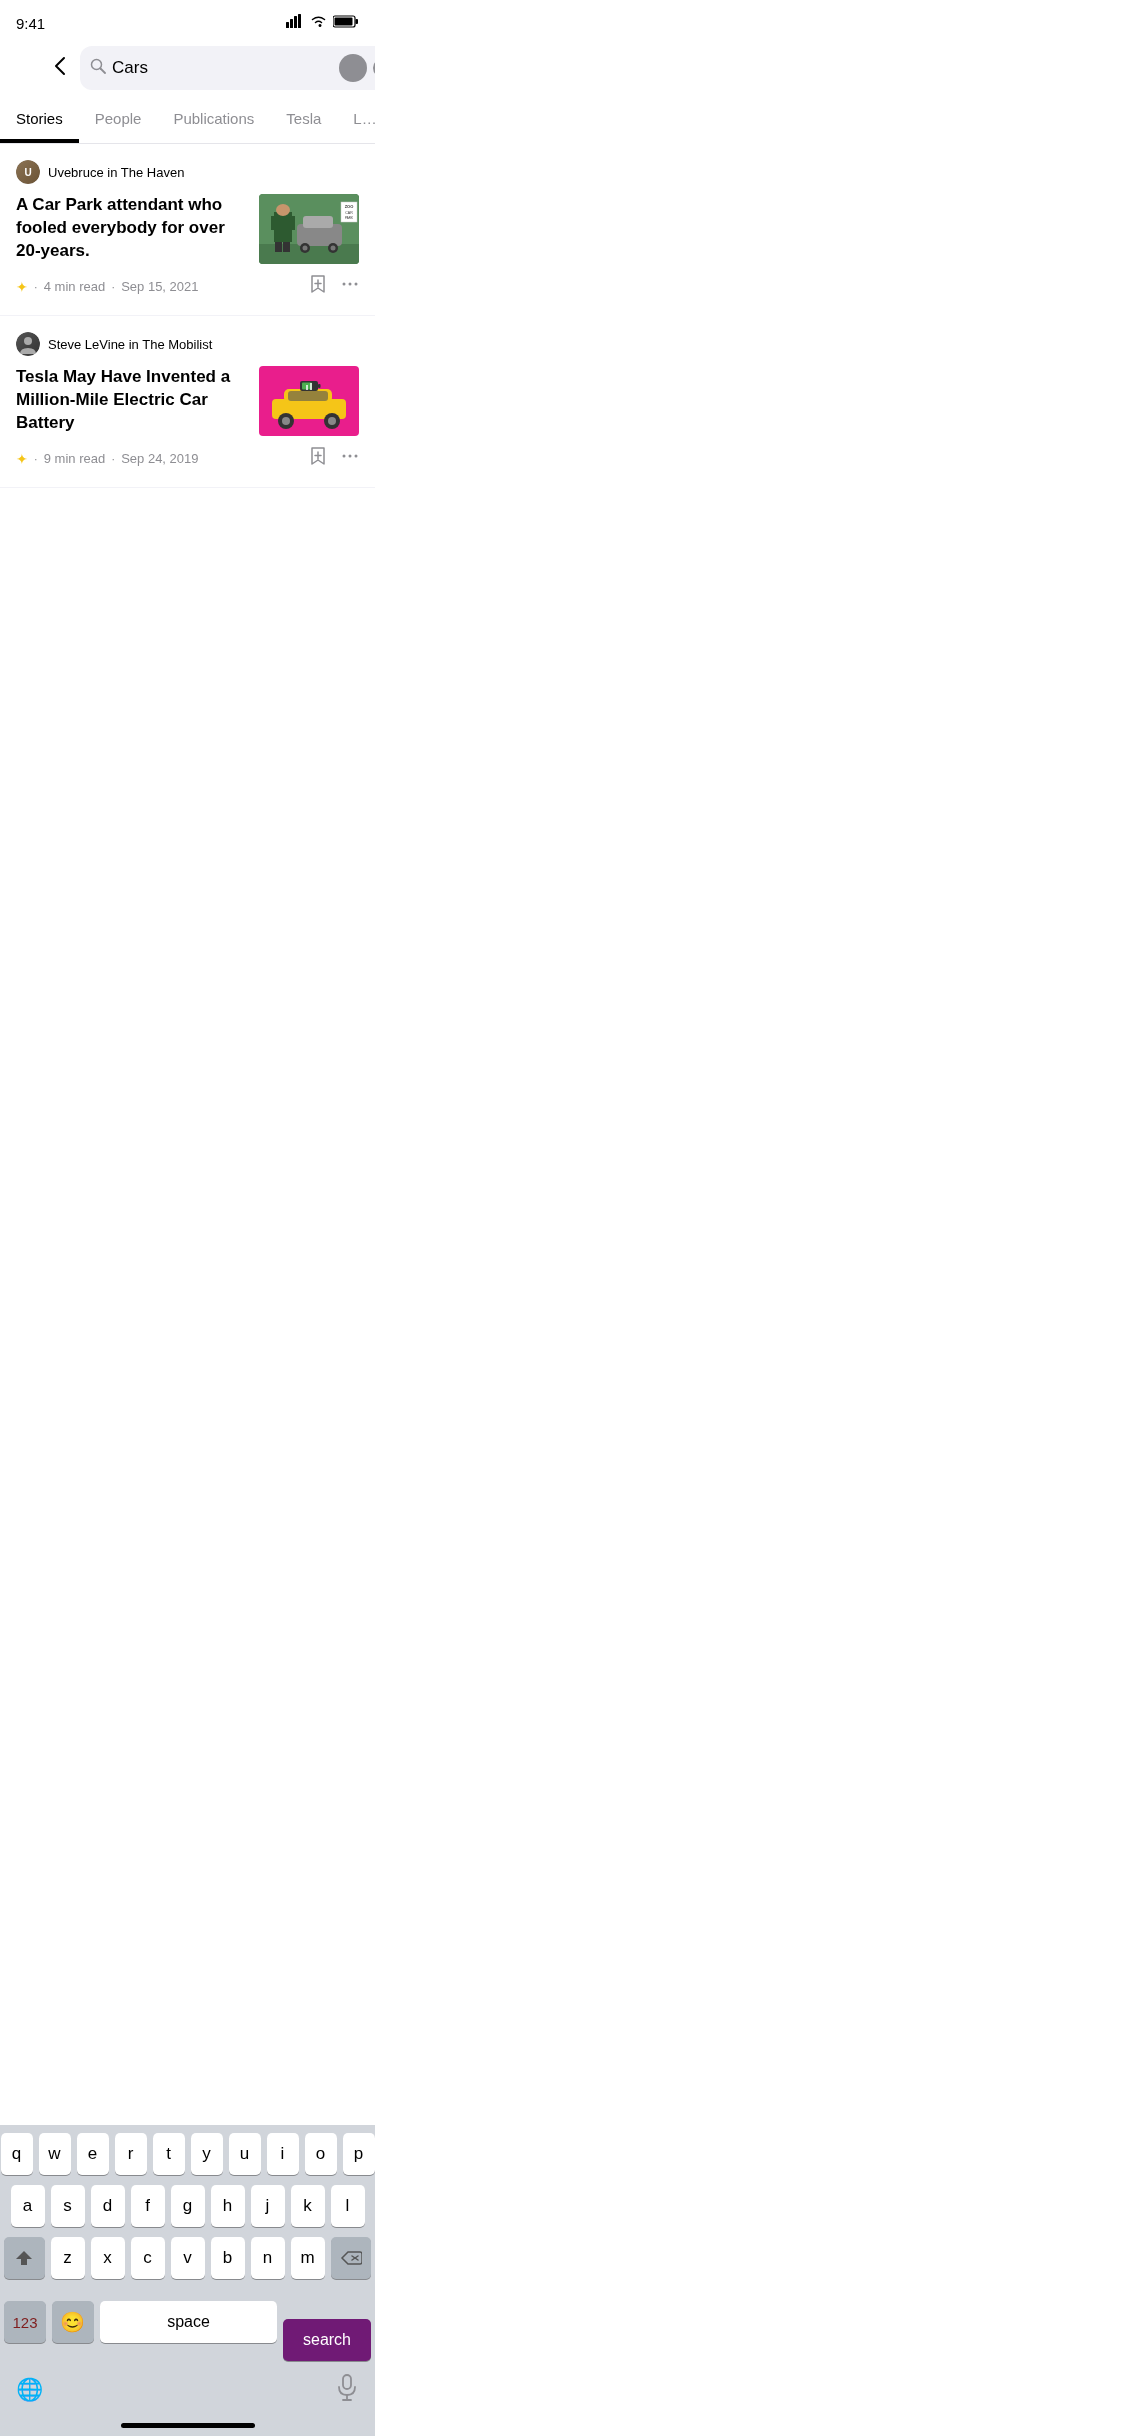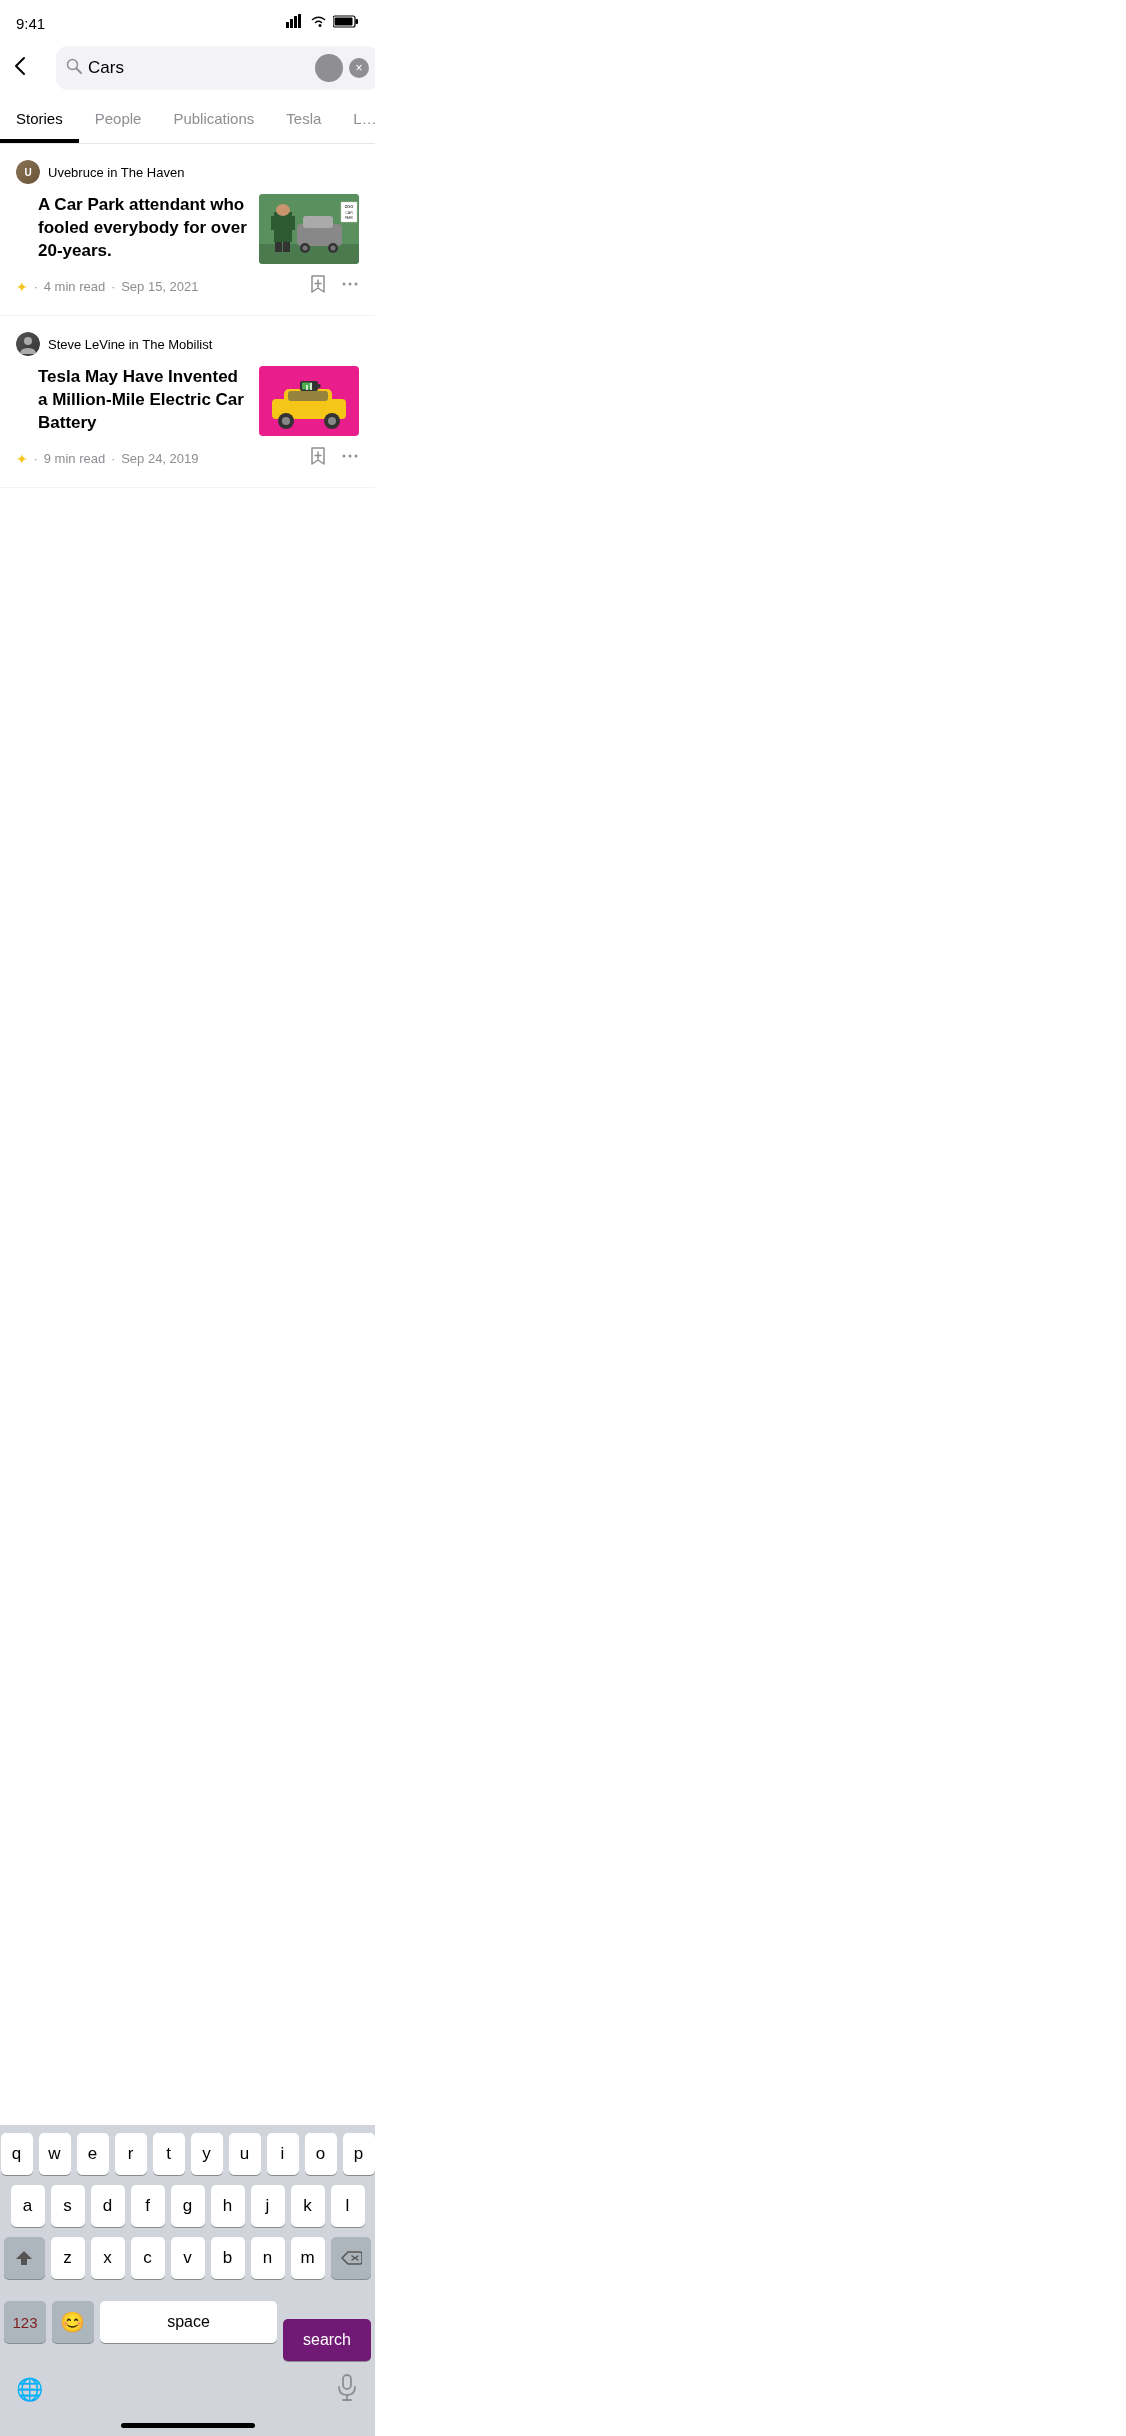--- a/index.html
+++ b/index.html
@@ -28,23 +28,24 @@
     .status-icons {
       display: flex;
       align-items: center;
       gap: 6px;
     }
 
     
     .search-bar-container {
       display: flex;
       align-items: center;
-      padding: 8px 12px 8px 8px;
+      padding: 8px 12px 8px 20px;
       background: #fff;
-      gap: 24px;
+      gap: 8px;
+      margin-left: 28px;
     }
     .back-btn {
       font-size: 18px;
       color: #000;
       padding: 4px 6px;
       cursor: pointer;
     }
     .search-input-wrapper {
       flex: 1;
       display: flex;
@@ -146,21 +147,20 @@
       display: flex;
       gap: 12px;
       align-items: flex-start;
     }
     .article-title {
       flex: 1;
       font-size: 17px;
       font-weight: 700;
       color: #000;
       line-height: 1.35;
-      margin-left: 22px;
     }
     .article-thumbnail {
       width: 100px;
       height: 70px;
       border-radius: 4px;
       flex-shrink: 0;
       overflow: hidden;
     }
     .thumb-car-park {
       width: 100%;

